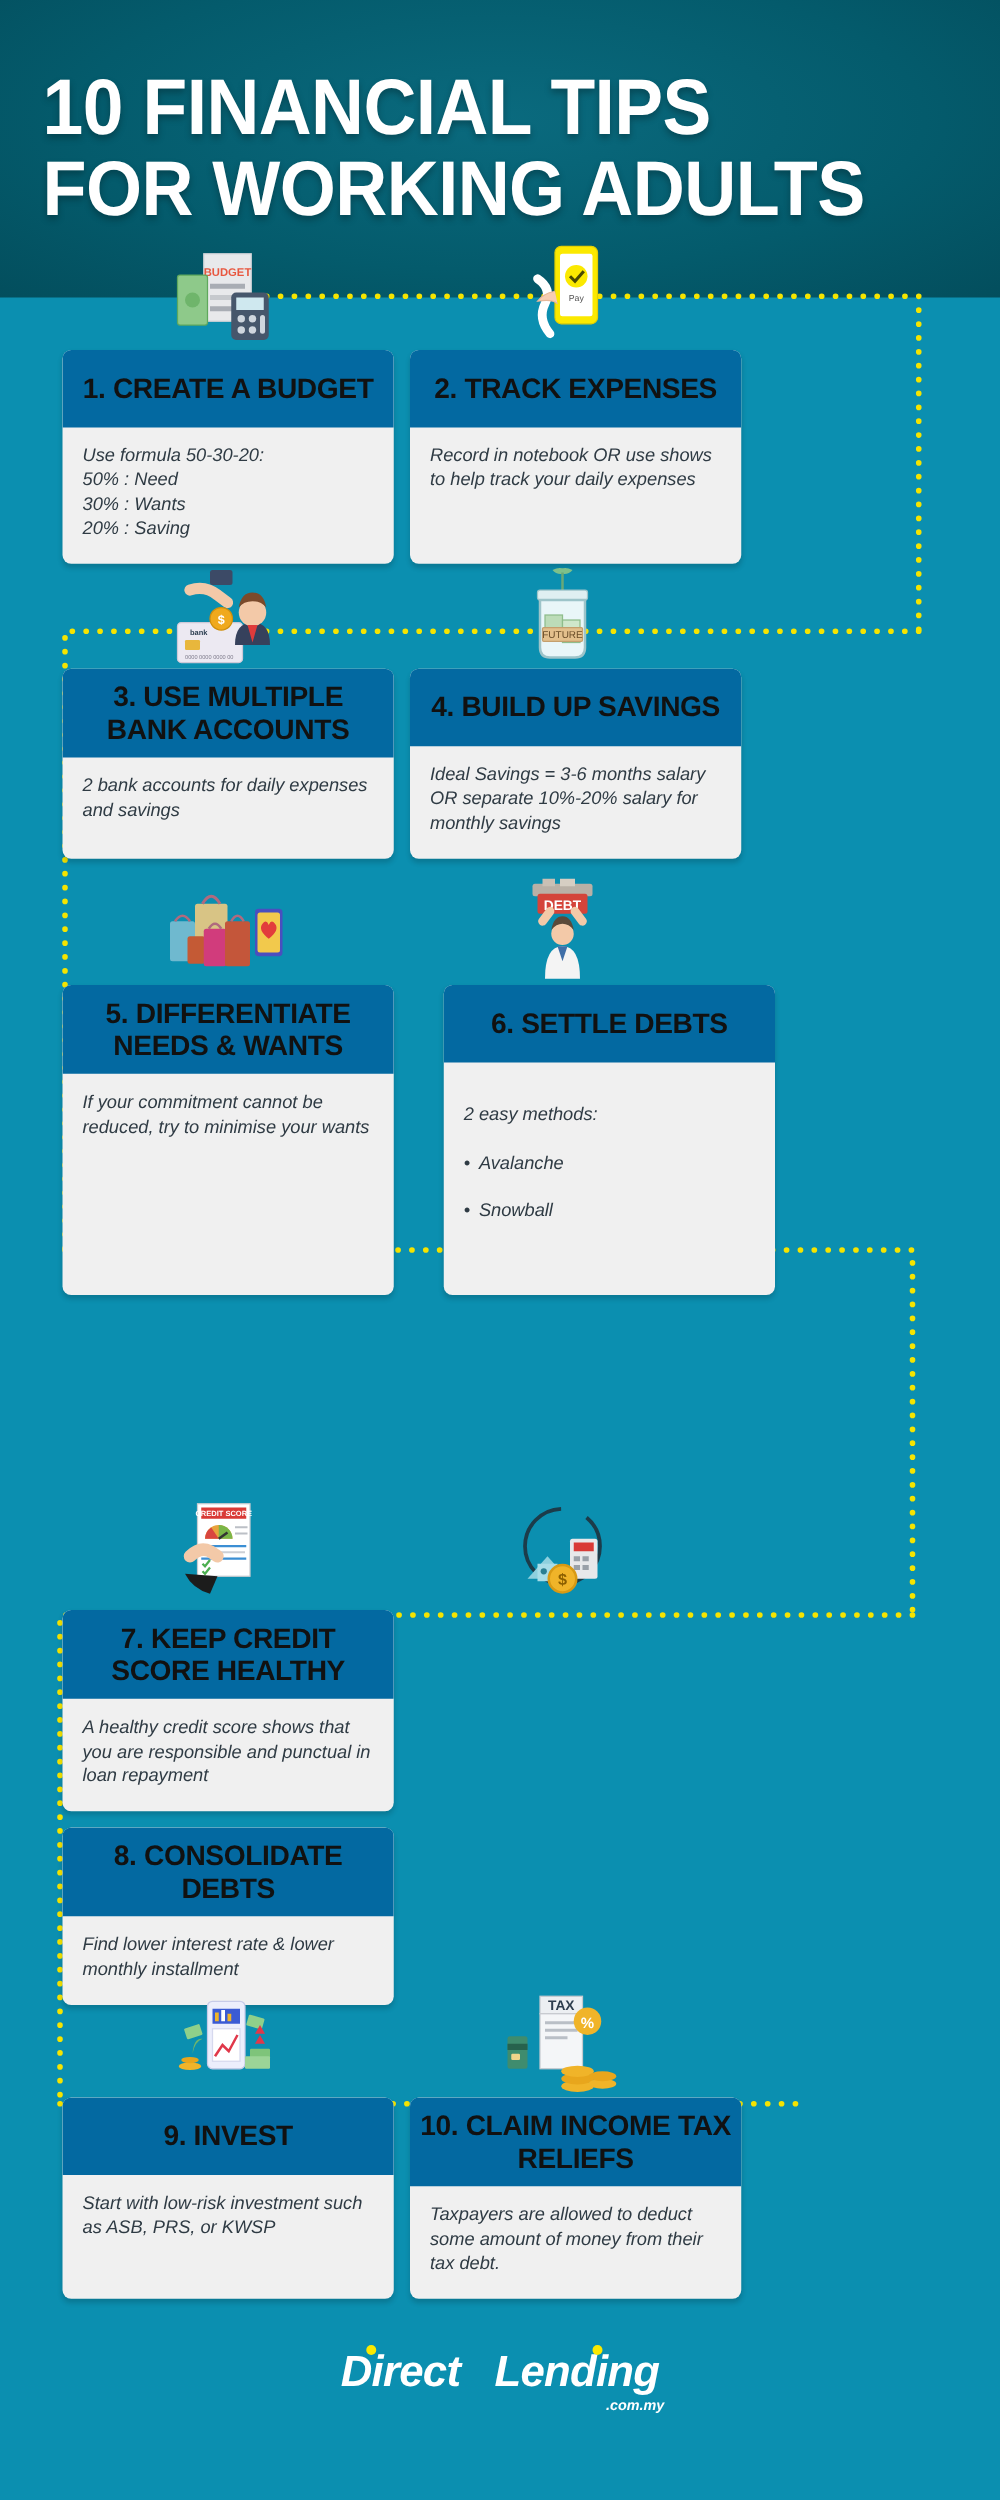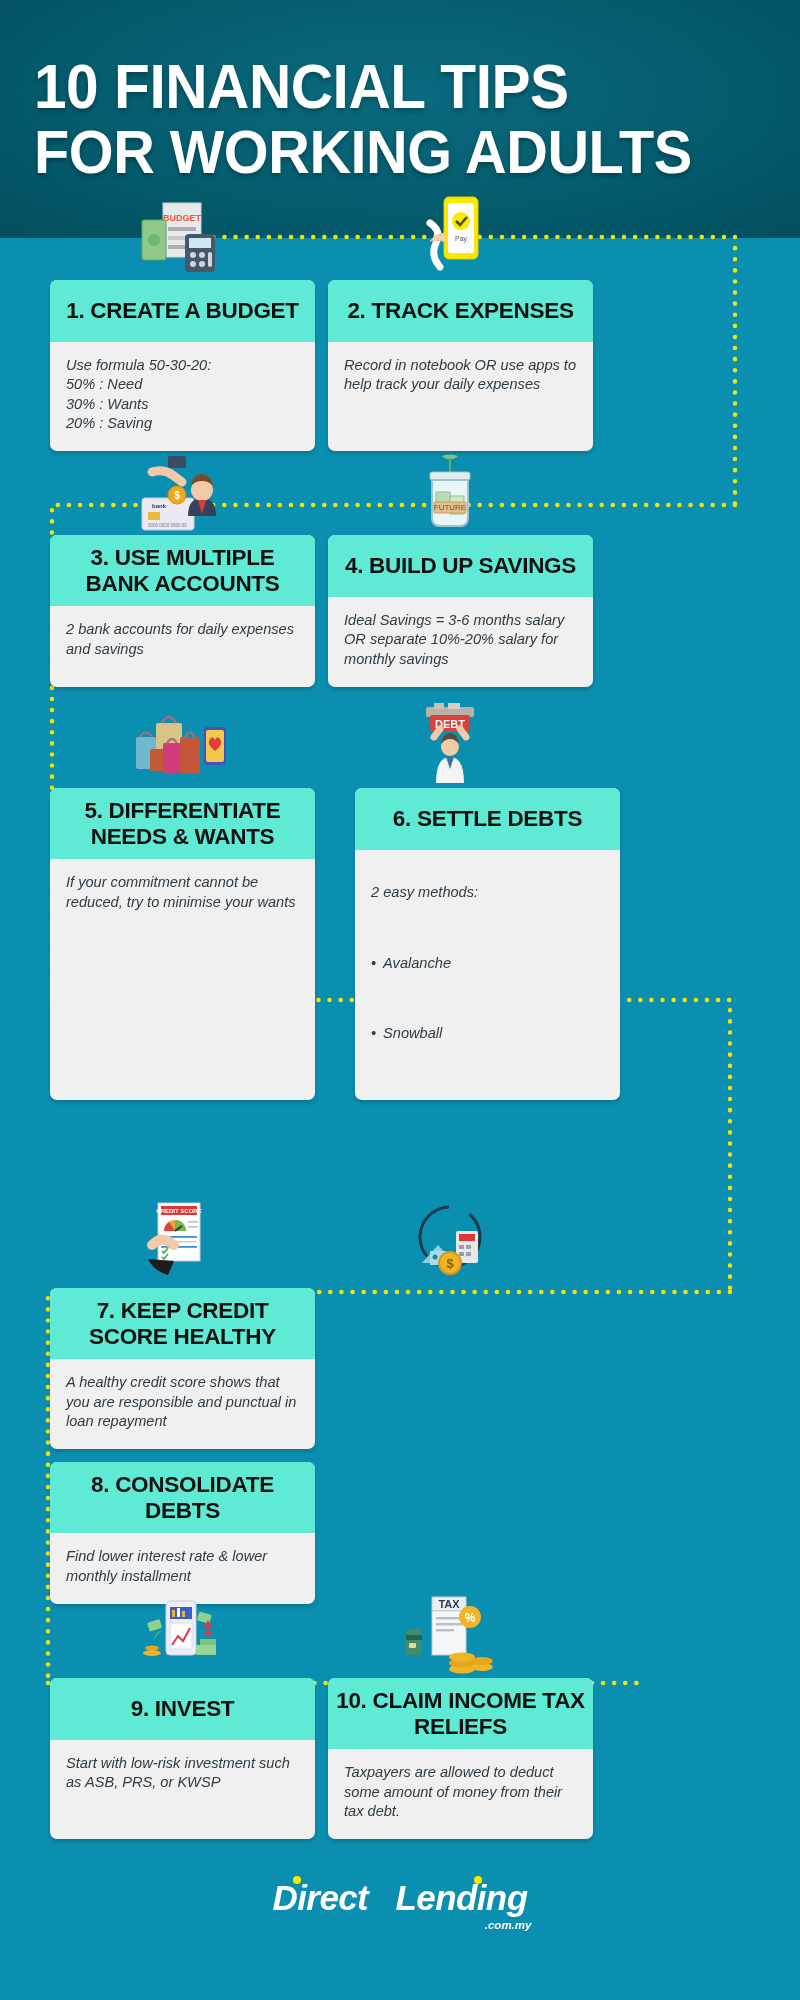--- a/index.html
+++ b/index.html
@@ -46,21 +46,21 @@
   .row { position:absolute; left:0; width:800px; display:flex; gap:13px; padding:0 50px; }
   .card {
     width:265px;
     background:#f0f0f0;
     border-radius:7px;
     box-shadow:0 3px 4px rgba(0,0,0,0.16);
     overflow:hidden;
     display:flex; flex-direction:column;
   }
   .card-title {
-    background:#5eead4;
+    background:#0369a1;
     color:#111111;
     font-weight:bold;
     font-size:22.5px;
     line-height:1.14;
     letter-spacing:-0.3px;
     text-align:center;
     padding:10px 6px 10px;
     min-height:62px;
     display:flex; align-items:center; justify-content:center;
   }
@@ -69,21 +69,21 @@
     color:#2f3b44;
     font-size:14.6px;
     line-height:1.32;
     text-align:left;
     padding:14px 16px 18px;
     flex:1;
     white-space:pre-line;
     font-style:italic;
   }
   .bullets { margin-top:1px; }
-  .bullets .bl { display:block;margin-top:32px; }
+  .bullets .bl { display:block; }
   .bullets .bl::before { content:"\2022"; margin-right:7px; }
 
   
   .footer { position:absolute; left:0; top:1878px; width:800px; text-align:center; }
   .logo {
     display:inline-block; position:relative;
     color:#ffffff; font-weight:bold; font-style:italic;
     font-size:35px; letter-spacing:-0.6px;
   }
   .logo .dot-y {
@@ -160,21 +160,21 @@
   <div class="row" style="top:280px;">
     <div class="card">
       <div class="card-title">1. CREATE A BUDGET</div>
       <div class="card-body">Use formula 50-30-20:
 50% : Need
 30% : Wants
 20% : Saving</div>
     </div>
     <div class="card">
       <div class="card-title">2. TRACK EXPENSES</div>
-      <div class="card-body">Record in notebook OR use apps to help track your daily expenses</div>
+      <div class="card-body">Record in notebook OR use shows to help track your daily expenses</div>
     </div>
   </div>
 
   <div class="iconrow" style="top:447px;">
     <div class="icon-slot icon-left">
       <svg class="art" viewBox="0 0 100 92">
         <rect x="12" y="48" width="52" height="32" rx="3" fill="#ece9f2" stroke="#cdc9d8"></rect>
         <text x="22" y="58" font-size="6" font-weight="bold" fill="#2c3e50" font-family="Liberation Sans, sans-serif">bank</text>
         <rect x="18" y="62" width="12" height="8" rx="1" fill="#e8b73c"></rect>
         <text x="18" y="77" font-size="4.5" fill="#7d7a8a" font-family="Liberation Sans, sans-serif">0000 0000 0000 00</text>

